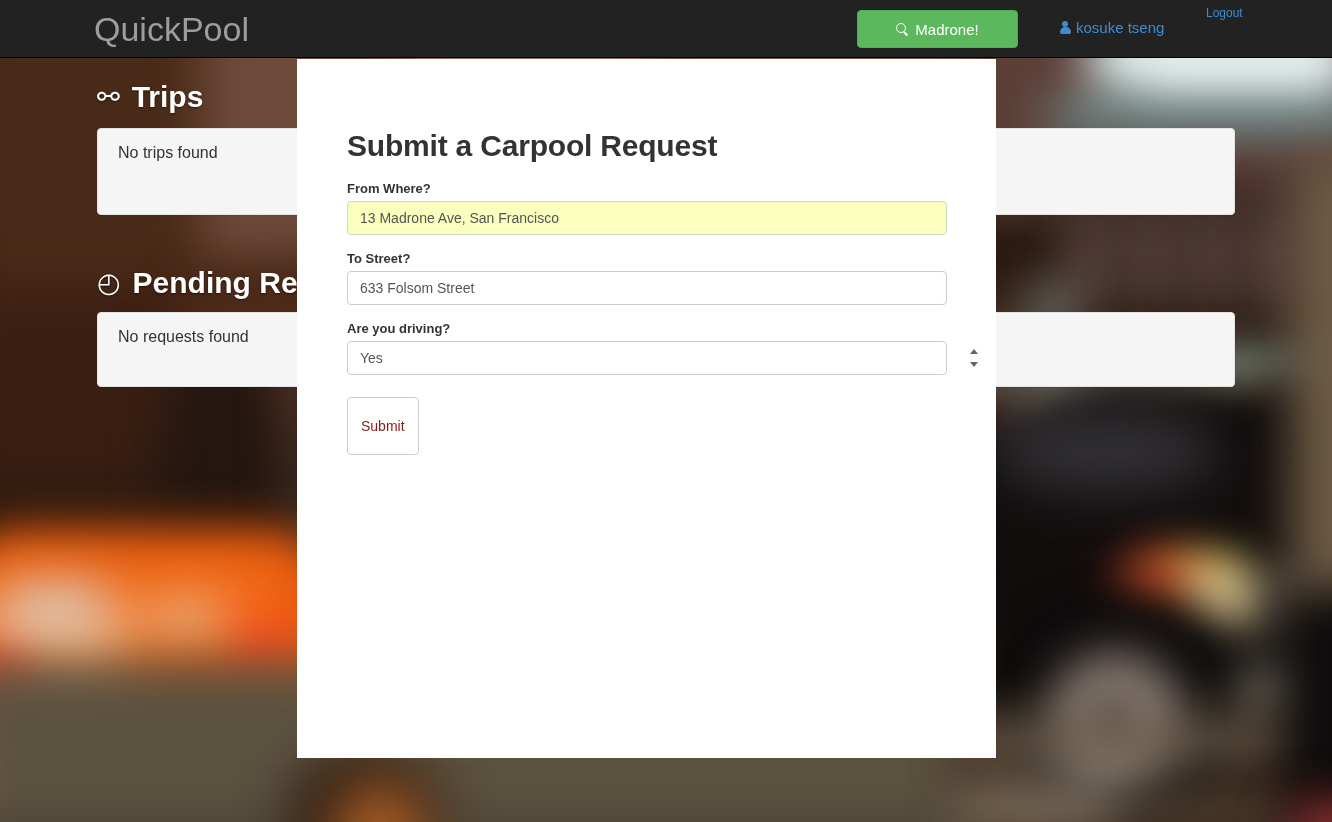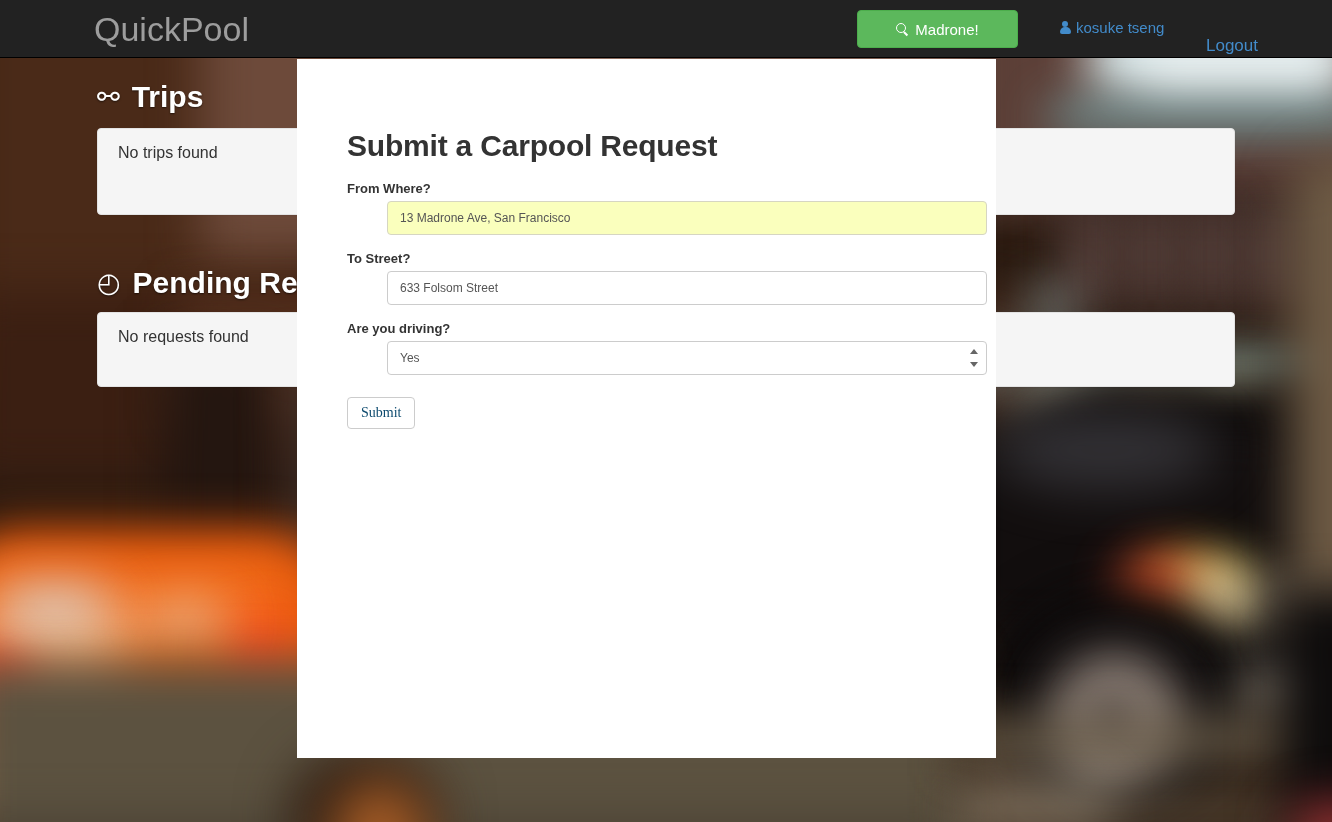--- a/index.html
+++ b/index.html
@@ -69,22 +69,22 @@
   .person-icon { display:inline-block; width: 12px; height: 14px; position: relative; }
   .person-icon::before {
     content:""; position:absolute; left:3px; top:0;
     width:6px; height:6px; border-radius:50%; background:#428bca;
   }
   .person-icon::after {
     content:""; position:absolute; left:0.5px; top:6.5px;
     width:11px; height:7px; border-radius:5px 5px 2px 2px; background:#428bca;
   }
   #nav-logout {
-    position: absolute; left: 1206px; top: 36px;
-    color: #428bca; font-size: 17px; cursor: pointer;
+    position: absolute; left: 1206px; top: 6px;
+    color: #428bca; font-size: 12px; cursor: pointer;
   }
 
   
   #dashboard { position: absolute; left: 0; top: 58px; width: 1332px; height: 764px; z-index: 10; }
 
   .dash-heading {
     position: absolute;
     color: #ffffff;
     font-size: 30px; font-weight: bold;
     white-space: nowrap;
@@ -131,26 +131,25 @@
   .form-group { margin-bottom: 16px; }
   .form-label {
     display: block;
     font-size: 13px; font-weight: bold; color: #333;
     margin-bottom: 5px;
   }
   .form-control {
     display: block; width: 600px; height: 34px;
     padding: 6px 12px;
     font-family: "Liberation Sans", sans-serif;
-    font-size: 12px; color: #555;
+    font-size: 14px; color: #555;
     background: #fff;
     border: 1px solid #cccccc;
     border-radius: 4px;
     outline: none;
-    margin-left: 40px;
   }
   .form-control.autofilled {
     background: #faffbd;
     border-color: #d6d6c2;
   }
   select.form-control {
     height: 34px;
     -webkit-appearance: none; appearance: none;
     padding-right: 26px;
     background-image: none;
@@ -165,23 +164,23 @@
   .stepper .up, .stepper .dn {
     width: 0; height: 0;
     border-left: 4.5px solid transparent;
     border-right: 4.5px solid transparent;
   }
   .stepper .up { border-bottom: 5px solid #666; }
   .stepper .dn { border-top: 5px solid #666; }
 
   #submit-btn {
     margin-top: 6px;
-    padding: 7px 13px;
-    font-family: Liberation Serif, serif;
-    font-size: 14px; color: #0c4a6e;
+    padding: 20px 13px;
+    font-family: Liberation Sans, sans-serif;
+    font-size: 14px; color: #7f1d1d;
     background: #ffffff;
     border: 1px solid #cccccc;
     border-radius: 4px;
     cursor: pointer;
   }
 </style>
 </head>
 <body>
 
 <div id="bg-photo">

